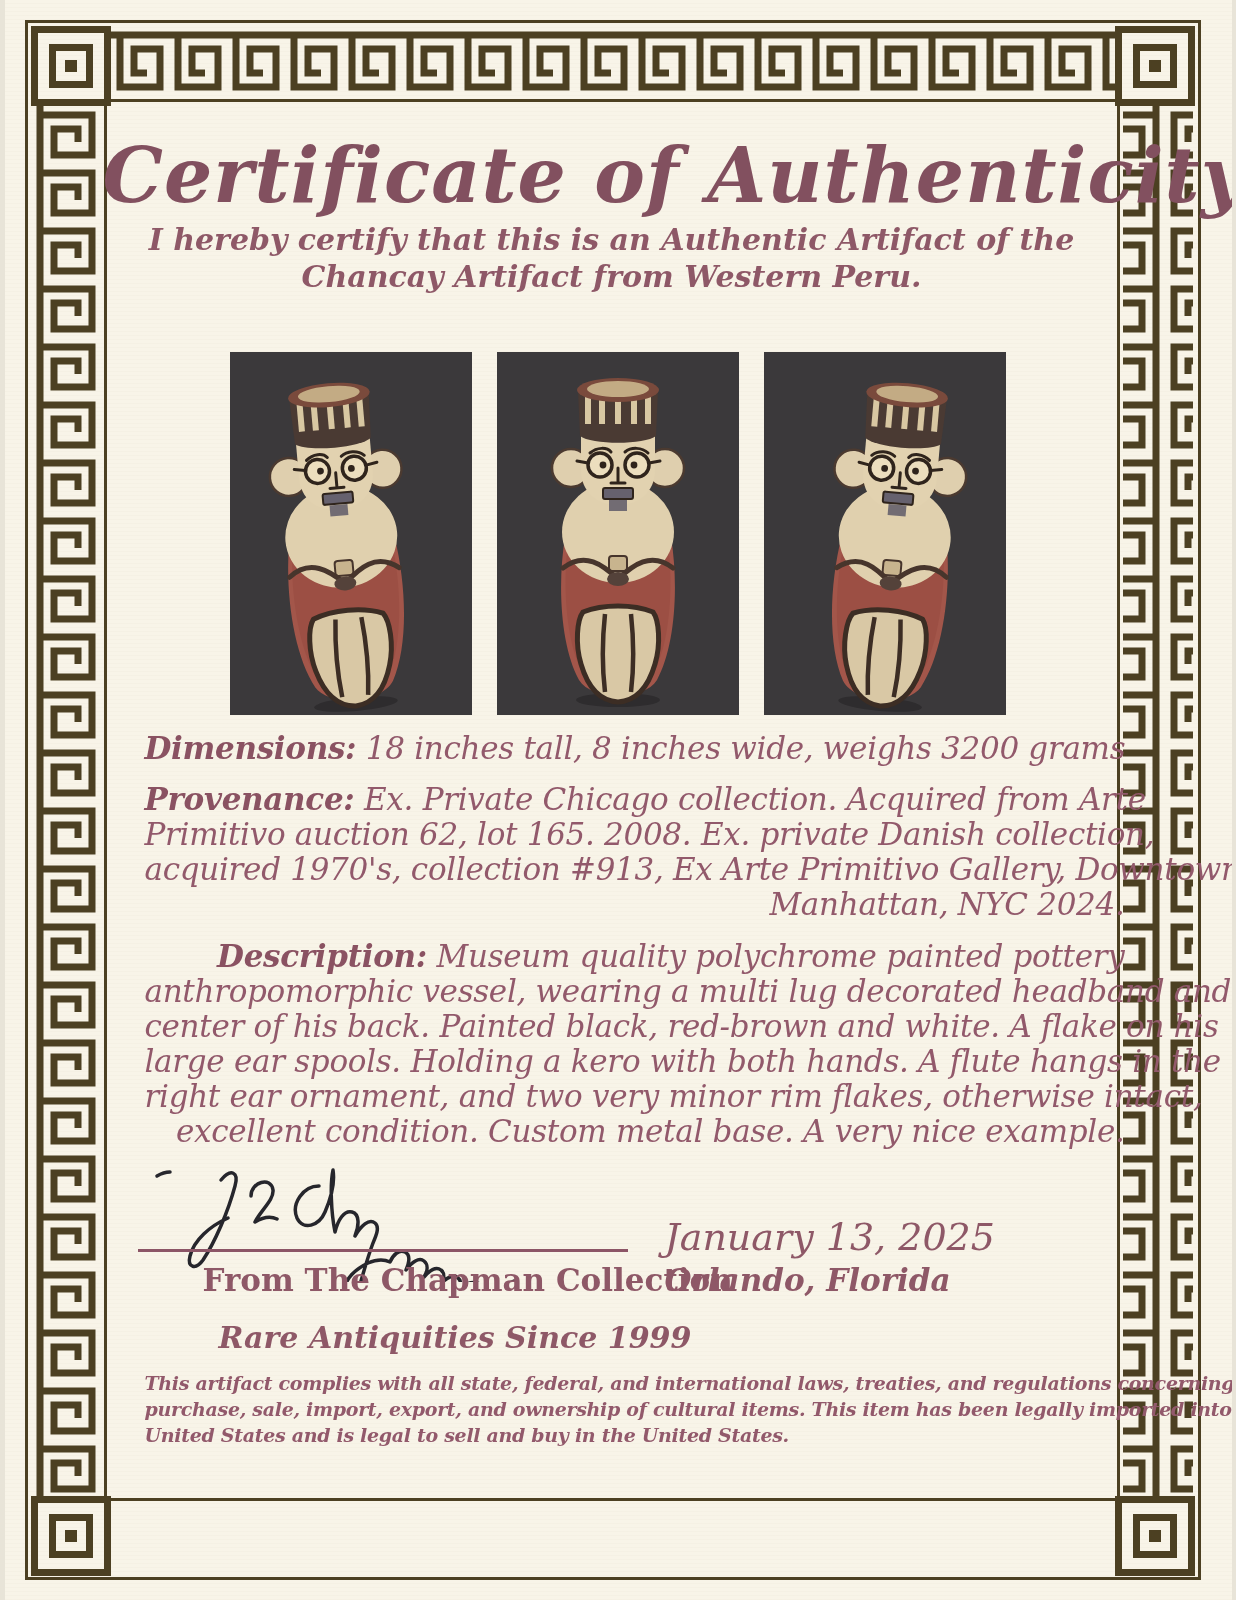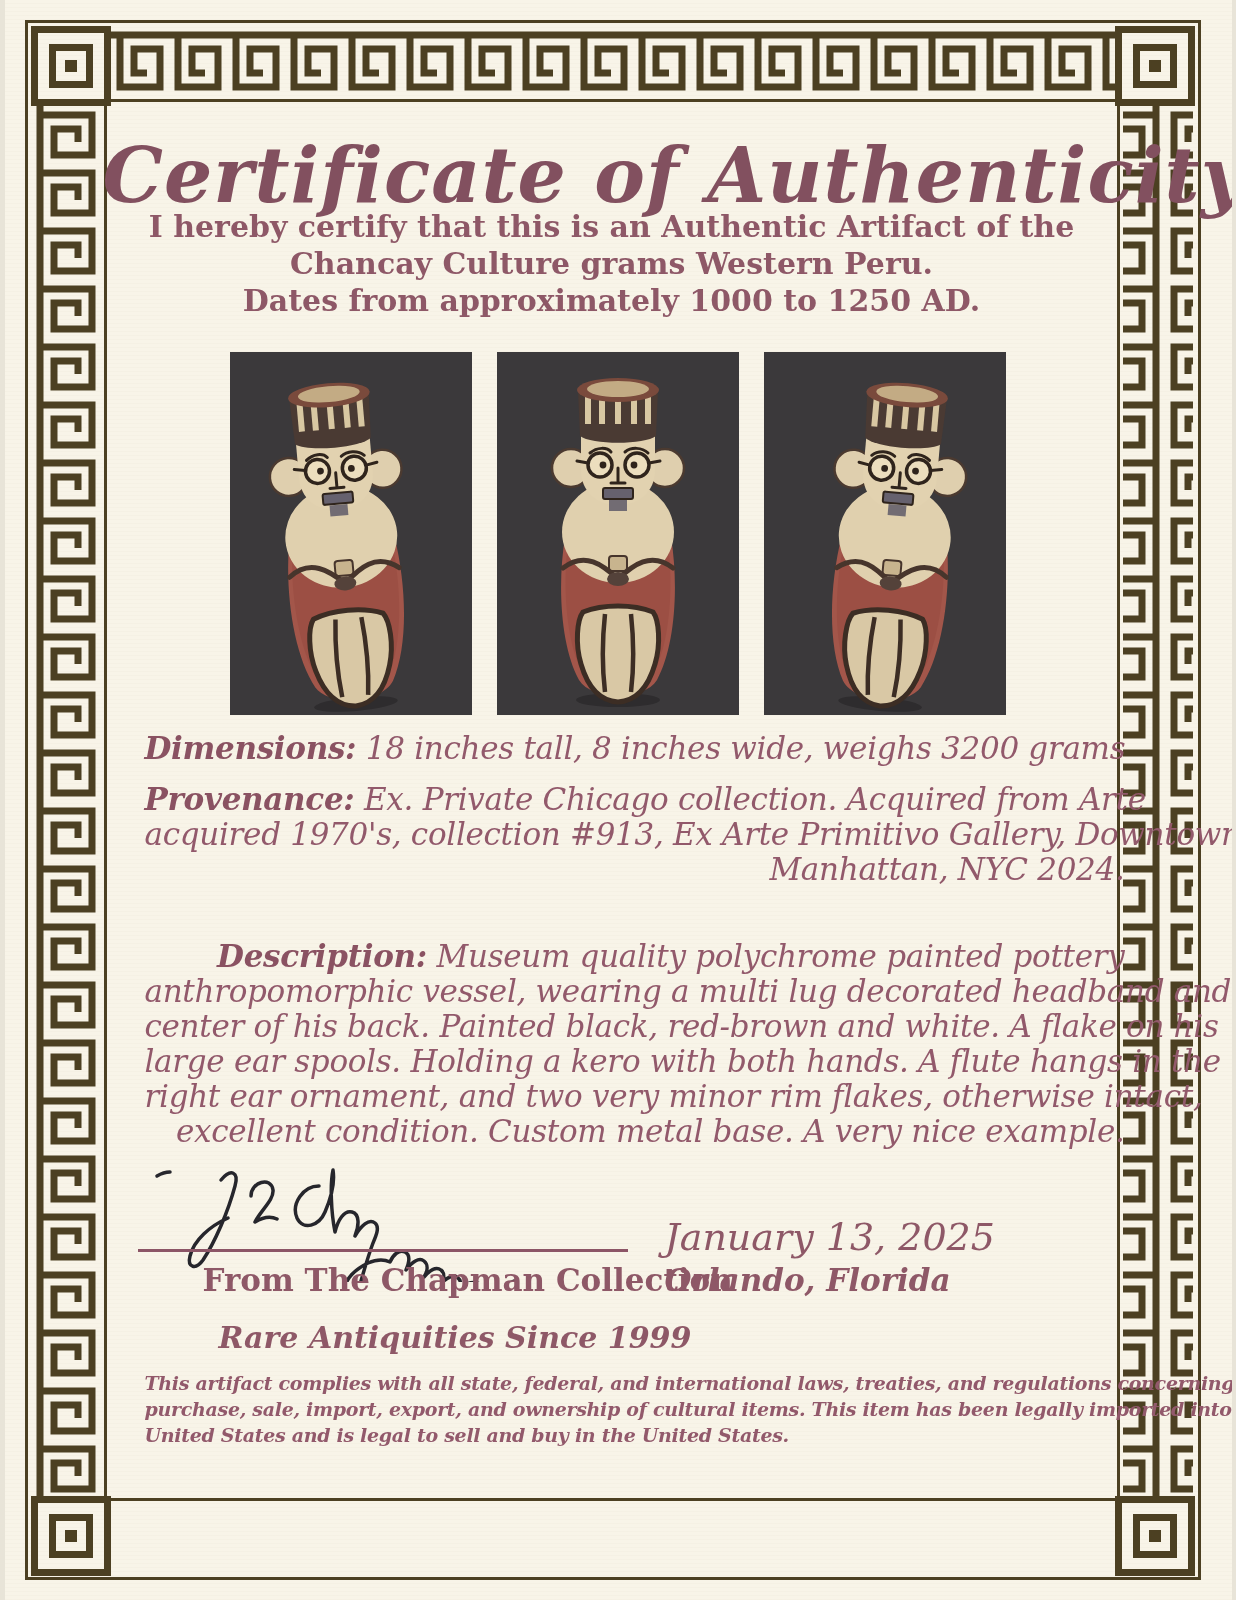--- a/index.html
+++ b/index.html
@@ -11,22 +11,22 @@
     overflow:hidden;
   }
   .border-svg { position:absolute; left:0; top:0; }
   .abs { position:absolute; }
   .title {
     left:98px; top:130px; width:1018px; text-align:center;
     font-size:76px; font-weight:bold; font-style:italic; color:#82505f;
     letter-spacing:1px; line-height:92px; white-space:nowrap;
   }
   .certify {
-    left:98px; top:208px; width:1018px; text-align:center;
-    font-size:30px; font-weight:bold; color:#8e5867;
+    left:98px; top:221px; width:1018px; text-align:center;
+    font-size:30px; font-weight:bold; font-style:italic; color:#8e5867;
     line-height:37px;
   }
   .photos { left:225px; top:352px; width:776px; display:flex; justify-content:space-between; }
   .photo { width:242px; height:363px; background:#3b393b; }
   .para {
     left:140px; width:980px; font-size:31px; font-style:italic; color:#92596b;
     line-height:35px; letter-spacing:-0.3px;text-align:right;
   }
   .para .line { white-space:nowrap; }
   .para b { font-weight:bold; color:#8a5262; }
@@ -140,22 +140,21 @@
       <path d="M121,116 L121,129 M114,131 L128,131" stroke="#2f241c" stroke-width="3" fill="none" stroke-linecap="round"></path>
       <rect x="106" y="136" width="30" height="11" rx="2" fill="#66616e" stroke="#2f241c" stroke-width="2"></rect>
       <rect x="112" y="148" width="18" height="11" fill="#5e5a68" opacity="0.85"></rect>
     </symbol>
   </svg>
 
   <div class="abs title">Certificate of Authenticity</div>
 
   <div class="abs certify">
     <div>I hereby certify that this is an Authentic Artifact of the</div>
-    <div>Chancay Culture grams Western Peru.</div>
-    <div>Dates from approximately 1000 to 1250 AD.</div>
+    <div>Chancay Artifact from Western Peru.</div>
   </div>
 
   <div class="abs photos">
     <div class="photo">
       <svg width="242" height="363" viewBox="0 0 242 363">
         <rect width="242" height="363" fill="#3b393b"></rect>
         <use href="#vessel" width="242" height="363" transform="rotate(-5 121 250) translate(-4,4)"></use>
       </svg>
     </div>
     <div class="photo">
@@ -177,20 +176,21 @@
   <div class="abs para dimensions">
     <div class="line">
       <b>Dimensions:</b><span> 18 inches tall, 8 inches wide, weighs 3200 grams</span>
     </div>
   </div>
 
   <div class="abs para provenance">
     <div class="line">
       <b>Provenance:</b><span> Ex. Private Chicago collection. Acquired from Arte</span>
     </div>
+    <div class="line">Primitivo auction 62, lot 165. 2008. Ex. private Danish collection,</div>
     <div class="line">acquired 1970's, collection #913, Ex Arte Primitivo Gallery, Downtown</div>
     <div class="line">Manhattan, NYC 2024.</div>
   </div>
 
   <div class="abs para description">
     <div class="line">
       <b>Description:</b><span> Museum quality polychrome painted pottery</span>
     </div>
     <div class="line">anthropomorphic vessel, wearing a multi lug decorated headband and</div>
     <div class="line">center of his back. Painted black, red-brown and white. A flake on his</div>

